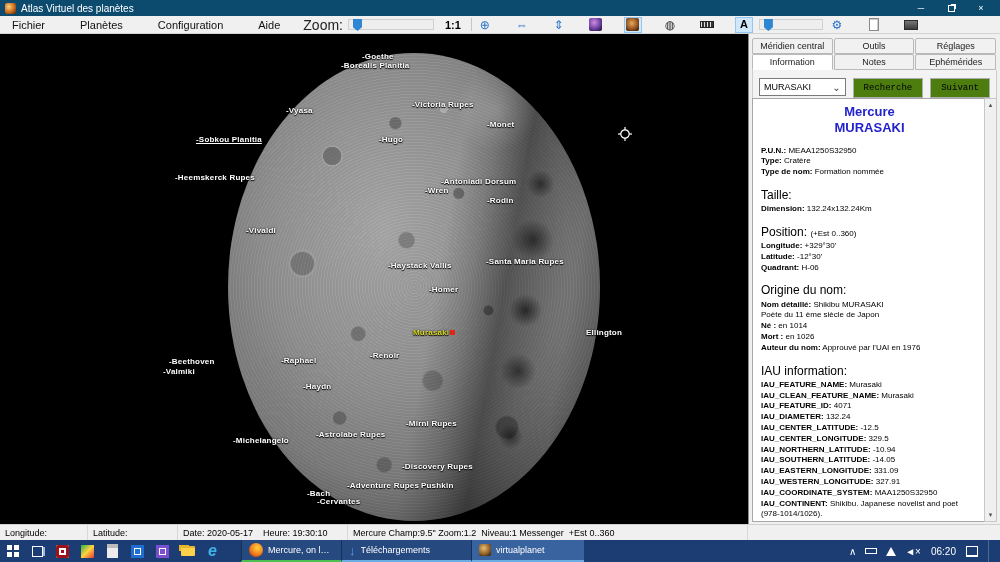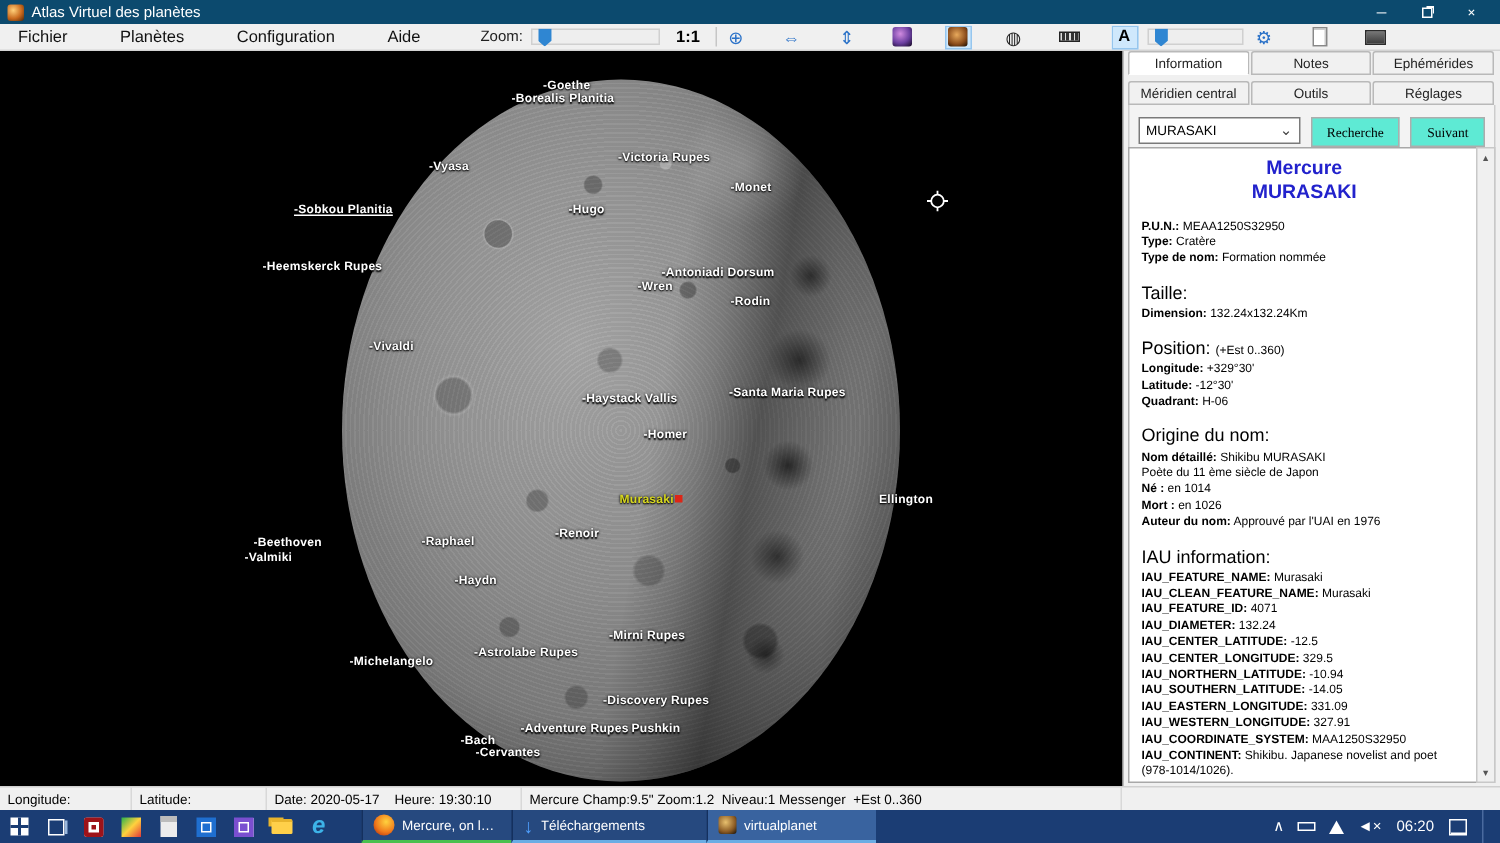--- a/index.html
+++ b/index.html
@@ -10,21 +10,21 @@
   .titlebar{height:16px;background:#0c4a6e;color:#fff;display:flex;align-items:center;padding:0 4px;font-size:10px}
   .app-icon{width:11px;height:11px;margin:0 5px 0 1px;border-radius:2px;background:radial-gradient(circle at 35% 35%,#ffd07a,#c96a1e 55%,#4a2507)}
   .wctrls{margin-left:auto;display:flex}
   .wctrl{width:30px;height:16px;display:flex;align-items:center;justify-content:center;font-size:9px;color:#fff}
   .wctrl[data-kind="restore"] i{width:7px;height:7px;border:1px solid #fff;display:block;box-shadow:2px -2px 0 -1px #fff}
   .wctrl i{font-style:normal}
 
   
   .menubar{height:18px;background:#f0f0f0;border-bottom:1px solid #d4d4d4;display:flex;align-items:center;font-size:11px;padding:0 4px}
   .menu-item{padding:0 8px;color:#111}
-  .zoom-label{margin-left:32px;font-size:10px;color:#222}
+  .zoom-label{margin-left:15px;font-size:14px;color:#222}
   .slider{width:86px;height:11px;background:#eee;border:1px solid #d0d0d0;position:relative;margin:0 5px}
   .slider .thumb{position:absolute;left:4px;top:-1px;width:9px;height:12px;background:#2f86d2;clip-path:polygon(0 0,100% 0,100% 68%,50% 100%,0 68%)}
   .slider.small{width:64px;margin-left:6px}
   .ratio{font-weight:bold;font-size:11px;margin:0 6px}
   .sep{width:1px;height:13px;background:#c6c6c6;margin:0 4px}
   .tb-icons{display:flex;align-items:flex-start;gap:19px}
   .tb-icon{min-width:18px;height:16px;display:flex;align-items:center;justify-content:center}
   .tb-icon[data-active="true"]{background:#cfe8fc;box-shadow:inset 0 0 0 1px #96c6ee}
   .tb-glyph{font-style:normal;font-size:12px;line-height:1}
   .tb-icon[data-cls="blue"] .tb-glyph{color:#2b72c8}
@@ -71,21 +71,21 @@
 
   
   .panel{width:252px;height:490px;background:#f0f0f0;border-left:1px solid #8a8a8a;position:relative;flex:none}
   .tabrow{display:flex;margin:4px 3px 0}
   .tab{flex:1;text-align:center;font-size:9px;padding:2px 0;background:#f1f1f1;border:1px solid #b9b9b9;border-radius:2px 2px 0 0;margin-right:1px;color:#222}
   .tab[data-active="true"]{background:#fff;border-bottom:1px solid #fff;font-weight:normal}
   .row2{margin-top:0}
   .searchrow{display:flex;gap:7px;padding:8px 6px 7px;background:#f3f3f3;border:1px solid #ccc;border-top:none;margin:0 3px}
   .combo{flex:1;background:#fff;border:1px solid #7a7a7a;height:18px;display:flex;align-items:center;font-size:9px;padding:0 4px;color:#000}
   .combo .dd{margin-left:auto;color:#404040;font-size:10px}
-  .btn{height:20px;background:#5eead4;border:1px solid #adadad;font-size:9px;padding:0 10px;font-family:Liberation Serif, serif}
+  .btn{height:20px;background:#4d7c0f;border:1px solid #adadad;font-size:9px;padding:0 10px;font-family:Liberation Mono, monospace}
   .content{position:absolute;left:3px;right:3px;top:64px;bottom:2px;background:#fff;border:1px solid #a8a8a8;padding:5px 18px 4px 8px;font-size:8px;line-height:1.35;color:#000;overflow:hidden}
   .ititle{text-align:center;color:#2222cc;font-weight:bold;font-size:13px;line-height:1.25}
   .sec{margin-top:9px}
   .sec-head{font-size:12px;margin-bottom:1px}
   .sec-suffix{font-size:8px}
   .iline b{font-weight:bold}
   .vscroll{position:absolute;right:3px;top:64px;bottom:2px;width:13px;background:#f0f0f0;border:1px solid #c8c8c8;display:flex;flex-direction:column;justify-content:space-between;align-items:center;font-size:7px;color:#555;padding:2px 0}
 
   
   .statusbar{position:absolute;top:524px;left:0;width:1000px;height:16px;background:#f0f0f0;border-top:1px solid #d0d0d0;display:flex;font-size:9px;color:#000}
@@ -289,31 +289,31 @@
               <line x1="7" y1="0" x2="7" y2="3" stroke="#fff" stroke-width="1.2"></line>
               <line x1="7" y1="11" x2="7" y2="14" stroke="#fff" stroke-width="1.2"></line>
               <line x1="0" y1="7" x2="3" y2="7" stroke="#fff" stroke-width="1.2"></line>
               <line x1="11" y1="7" x2="14" y2="7" stroke="#fff" stroke-width="1.2"></line>
             </svg>
           </span>
         </div>
     </div>
 
     <div class="panel">
+      <div class="tabrow">
+
+      <span class="tab">Méridien central</span>
+          <span class="tab">Outils</span>
+          <span class="tab">Réglages</span>
+        </div>
       <div class="tabrow row2">
 
       <span class="tab" data-active="true">Information</span>
           <span class="tab">Notes</span>
           <span class="tab">Ephémérides</span>
-        </div>
-      <div class="tabrow">
-
-      <span class="tab">Méridien central</span>
-          <span class="tab">Outils</span>
-          <span class="tab">Réglages</span>
         </div>
       <div class="searchrow">
         <div class="combo">
           <span>MURASAKI</span>
           <span class="dd">⌄</span>
         </div>
         <button class="btn">Recherche</button>
         <button class="btn">Suivant</button>
       </div>
       <div class="content">

